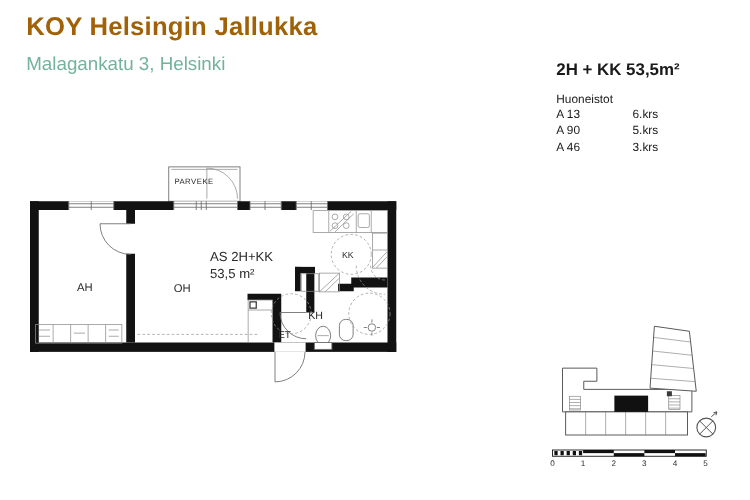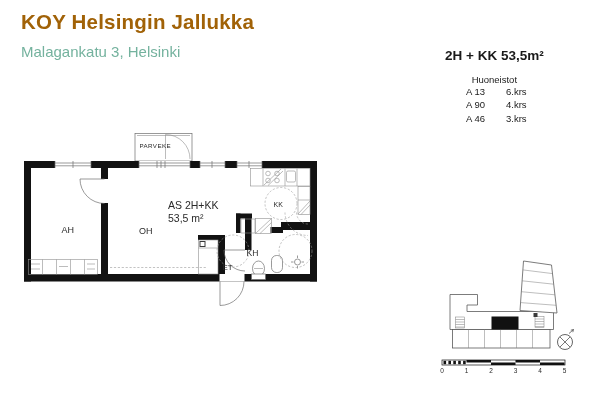--- a/index.html
+++ b/index.html
@@ -12,23 +12,23 @@
     font-size:20.5px;font-weight:bold;color:#a16207;letter-spacing:.2px;
   }
   .hdr-sub{
     position:absolute;left:21px;top:43px;
     font-size:15px;font-weight:normal;color:#74b29e;
   }
   .info{
     position:absolute;left:405px;top:48px;color:#1a1a1a;margin-left:40px;
   }
   .info-title{font-size:13.5px;font-weight:bold;}
-  .info-head{font-size:9.5px;margin-top:11px;text-align:center;}
+  .info-head{font-size:9.5px;margin-top:11px;}
   .apt-row{font-size:9.5px;height:13.4px;line-height:13.4px;}
-  .apt-row .unit{display:inline-block;width:61px;text-align:center;}
+  .apt-row .unit{display:inline-block;width:61px;}
   svg{position:absolute;left:0;top:0;}
   svg text{font-family:"Liberation Sans", sans-serif;fill:#2a2a2a;}
   .wall{fill:#121212;stroke:none;}
   .thin{stroke:#6e6e6e;stroke-width:.7;fill:none;}
   .lite{stroke:#8f8f8f;stroke-width:.6;fill:none;}
   .dash{stroke:#9a9a9a;stroke-width:.6;fill:none;stroke-dasharray:2.2 1.7;}
   .kout{stroke:#5a5a5a;stroke-width:.8;fill:#ffffff;}
   .kin{stroke:#7d7d7d;stroke-width:.5;fill:none;}
 </style>
 </head>
@@ -37,21 +37,21 @@
 <div class="hdr-title">KOY Helsingin Jallukka</div>
 <div class="hdr-sub">Malagankatu 3, Helsinki</div>
 
 <div class="info">
   <div class="info-title">2H + KK 53,5m²</div>
   <div class="info-head">Huoneistot</div>
   <div class="apt-row">
     <span class="unit">A 13</span><span>6.krs</span>
   </div>
   <div class="apt-row">
-    <span class="unit">A 90</span><span>4.krs</span>
+    <span class="unit">A 90</span><span>5.krs</span>
   </div>
   <div class="apt-row">
     <span class="unit">A 46</span><span>3.krs</span>
   </div>
 </div>
 
 <svg width="600" height="400" viewBox="0 0 600 400">
 
   <g>
 

